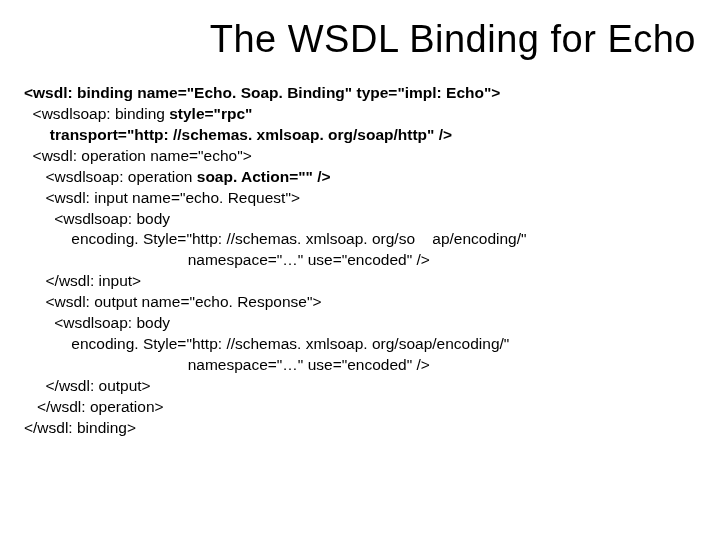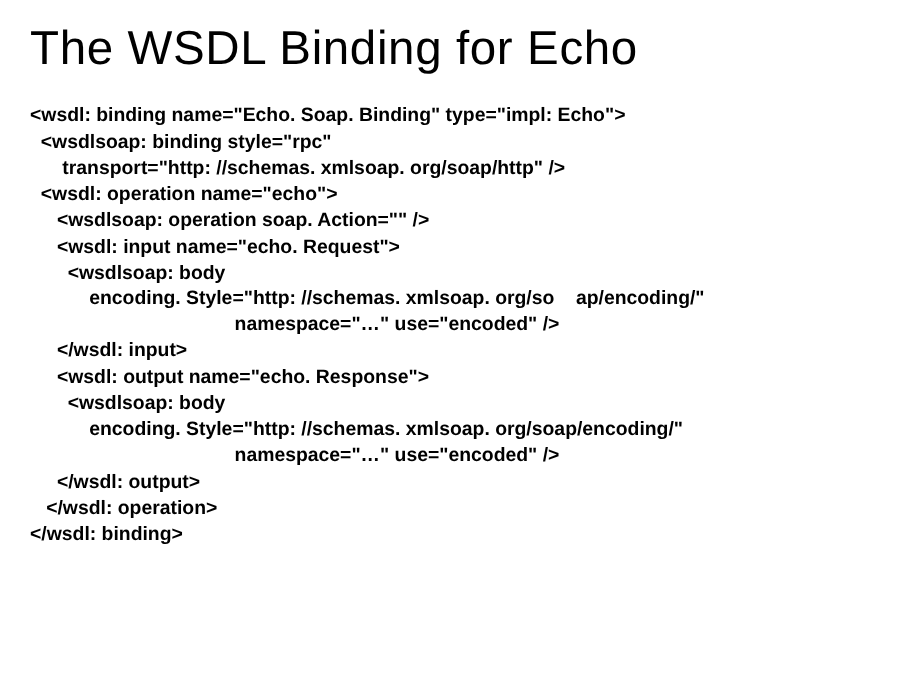--- a/index.html
+++ b/index.html
@@ -15,32 +15,32 @@
   .slide {
     position: relative;
     width: 720px;
     height: 540px;
     box-sizing: border-box;
     padding: 18px 24px 24px 24px;
   }
   .title {
     font-size: 38px;
     font-weight: 400;
-    text-align: left;
+    text-align: right;
     margin: 0 0 22px 0;
     letter-spacing: 0.5px;
   }
   .code {
     font-size: 15.5px;
     line-height: 1.35;
     font-family: Arial, Helvetica, sans-serif;
     white-space: pre;
     font-weight: 700;
   }
-  .code .normal { font-weight: 700; }
+  .code .normal { font-weight: 400; }
 </style>
 </head>
 <body>
 
 <div class="slide">
   <h1 class="title">The WSDL Binding for Echo</h1>
 
   <div class="code"><span>&lt;wsdl: binding name="Echo. Soap. Binding" type="impl: Echo"&gt;</span>
 <span class="normal">  &lt;wsdlsoap: binding </span><span>style="rpc"</span>
 <span>      transport="http: //schemas. xmlsoap. org/soap/http" /&gt;</span>

